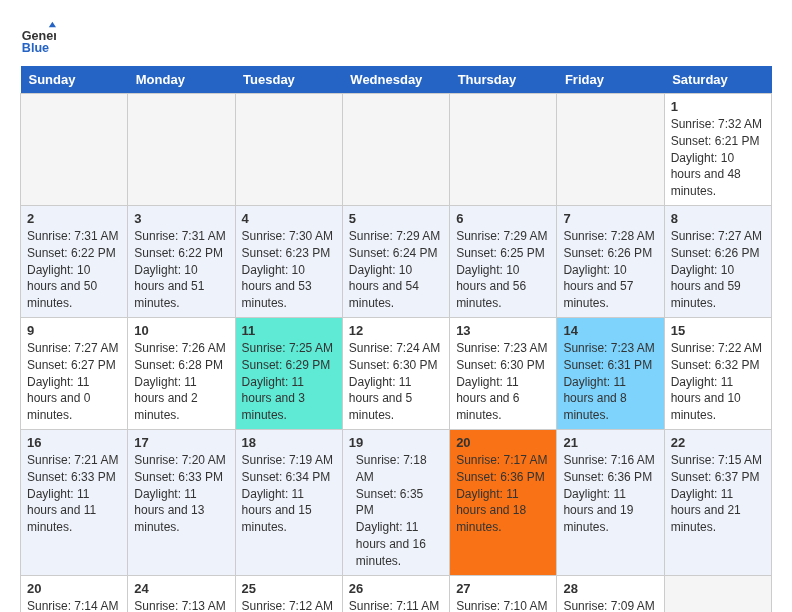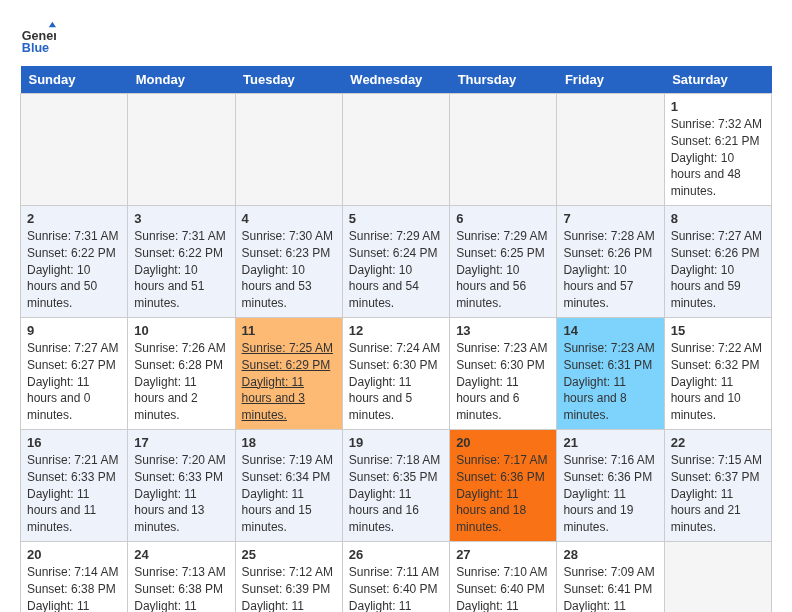--- a/index.html
+++ b/index.html
@@ -171,23 +171,23 @@
           <div class="day-info" style="white-space: pre-line;">Sunrise: 7:27 AM
 Sunset: 6:27 PM
 Daylight: 11 hours and 0 minutes.</div>
         </td>
         <td style="background-color: rgb(255, 255, 255);">
           <span class="day-num">10</span>
           <div class="day-info" style="white-space: pre-line;">Sunrise: 7:26 AM
 Sunset: 6:28 PM
 Daylight: 11 hours and 2 minutes.</div>
         </td>
-        <td style="background-color: #fdba74;">
+        <td style="background-color: #5eead4;">
           <span class="day-num">11</span>
-          <div class="day-info" style="white-space: pre-line; text-decoration: underline;">Sunrise: 7:25 AM
+          <div class="day-info" style="white-space: pre-line;">Sunrise: 7:25 AM
 Sunset: 6:29 PM
 Daylight: 11 hours and 3 minutes.</div>
         </td>
         <td style="background-color: rgb(255, 255, 255);">
           <span class="day-num">12</span>
           <div class="day-info" style="white-space: pre-line;">Sunrise: 7:24 AM
 Sunset: 6:30 PM
 Daylight: 11 hours and 5 minutes.</div>
         </td>
         <td style="background-color: rgb(255, 255, 255);">
@@ -223,21 +223,21 @@
 Daylight: 11 hours and 13 minutes.</div>
         </td>
         <td style="background-color: rgb(238, 242, 250);">
           <span class="day-num">18</span>
           <div class="day-info" style="white-space: pre-line;">Sunrise: 7:19 AM
 Sunset: 6:34 PM
 Daylight: 11 hours and 15 minutes.</div>
         </td>
         <td style="background-color: rgb(238, 242, 250);">
           <span class="day-num">19</span>
-          <div class="day-info" style="white-space: pre-line;">Sunrise: 7:18 AM
+          <div class="day-info" style="white-space: pre-line; margin-left: 7px;">Sunrise: 7:18 AM
 Sunset: 6:35 PM
 Daylight: 11 hours and 16 minutes.</div>
         </td>
         <td style="background-color: #f97316;">
           <span class="day-num">20</span>
           <div class="day-info" style="white-space: pre-line;">Sunrise: 7:17 AM
 Sunset: 6:36 PM
 Daylight: 11 hours and 18 minutes.</div>
         </td>
         <td style="background-color: rgb(238, 242, 250);">

